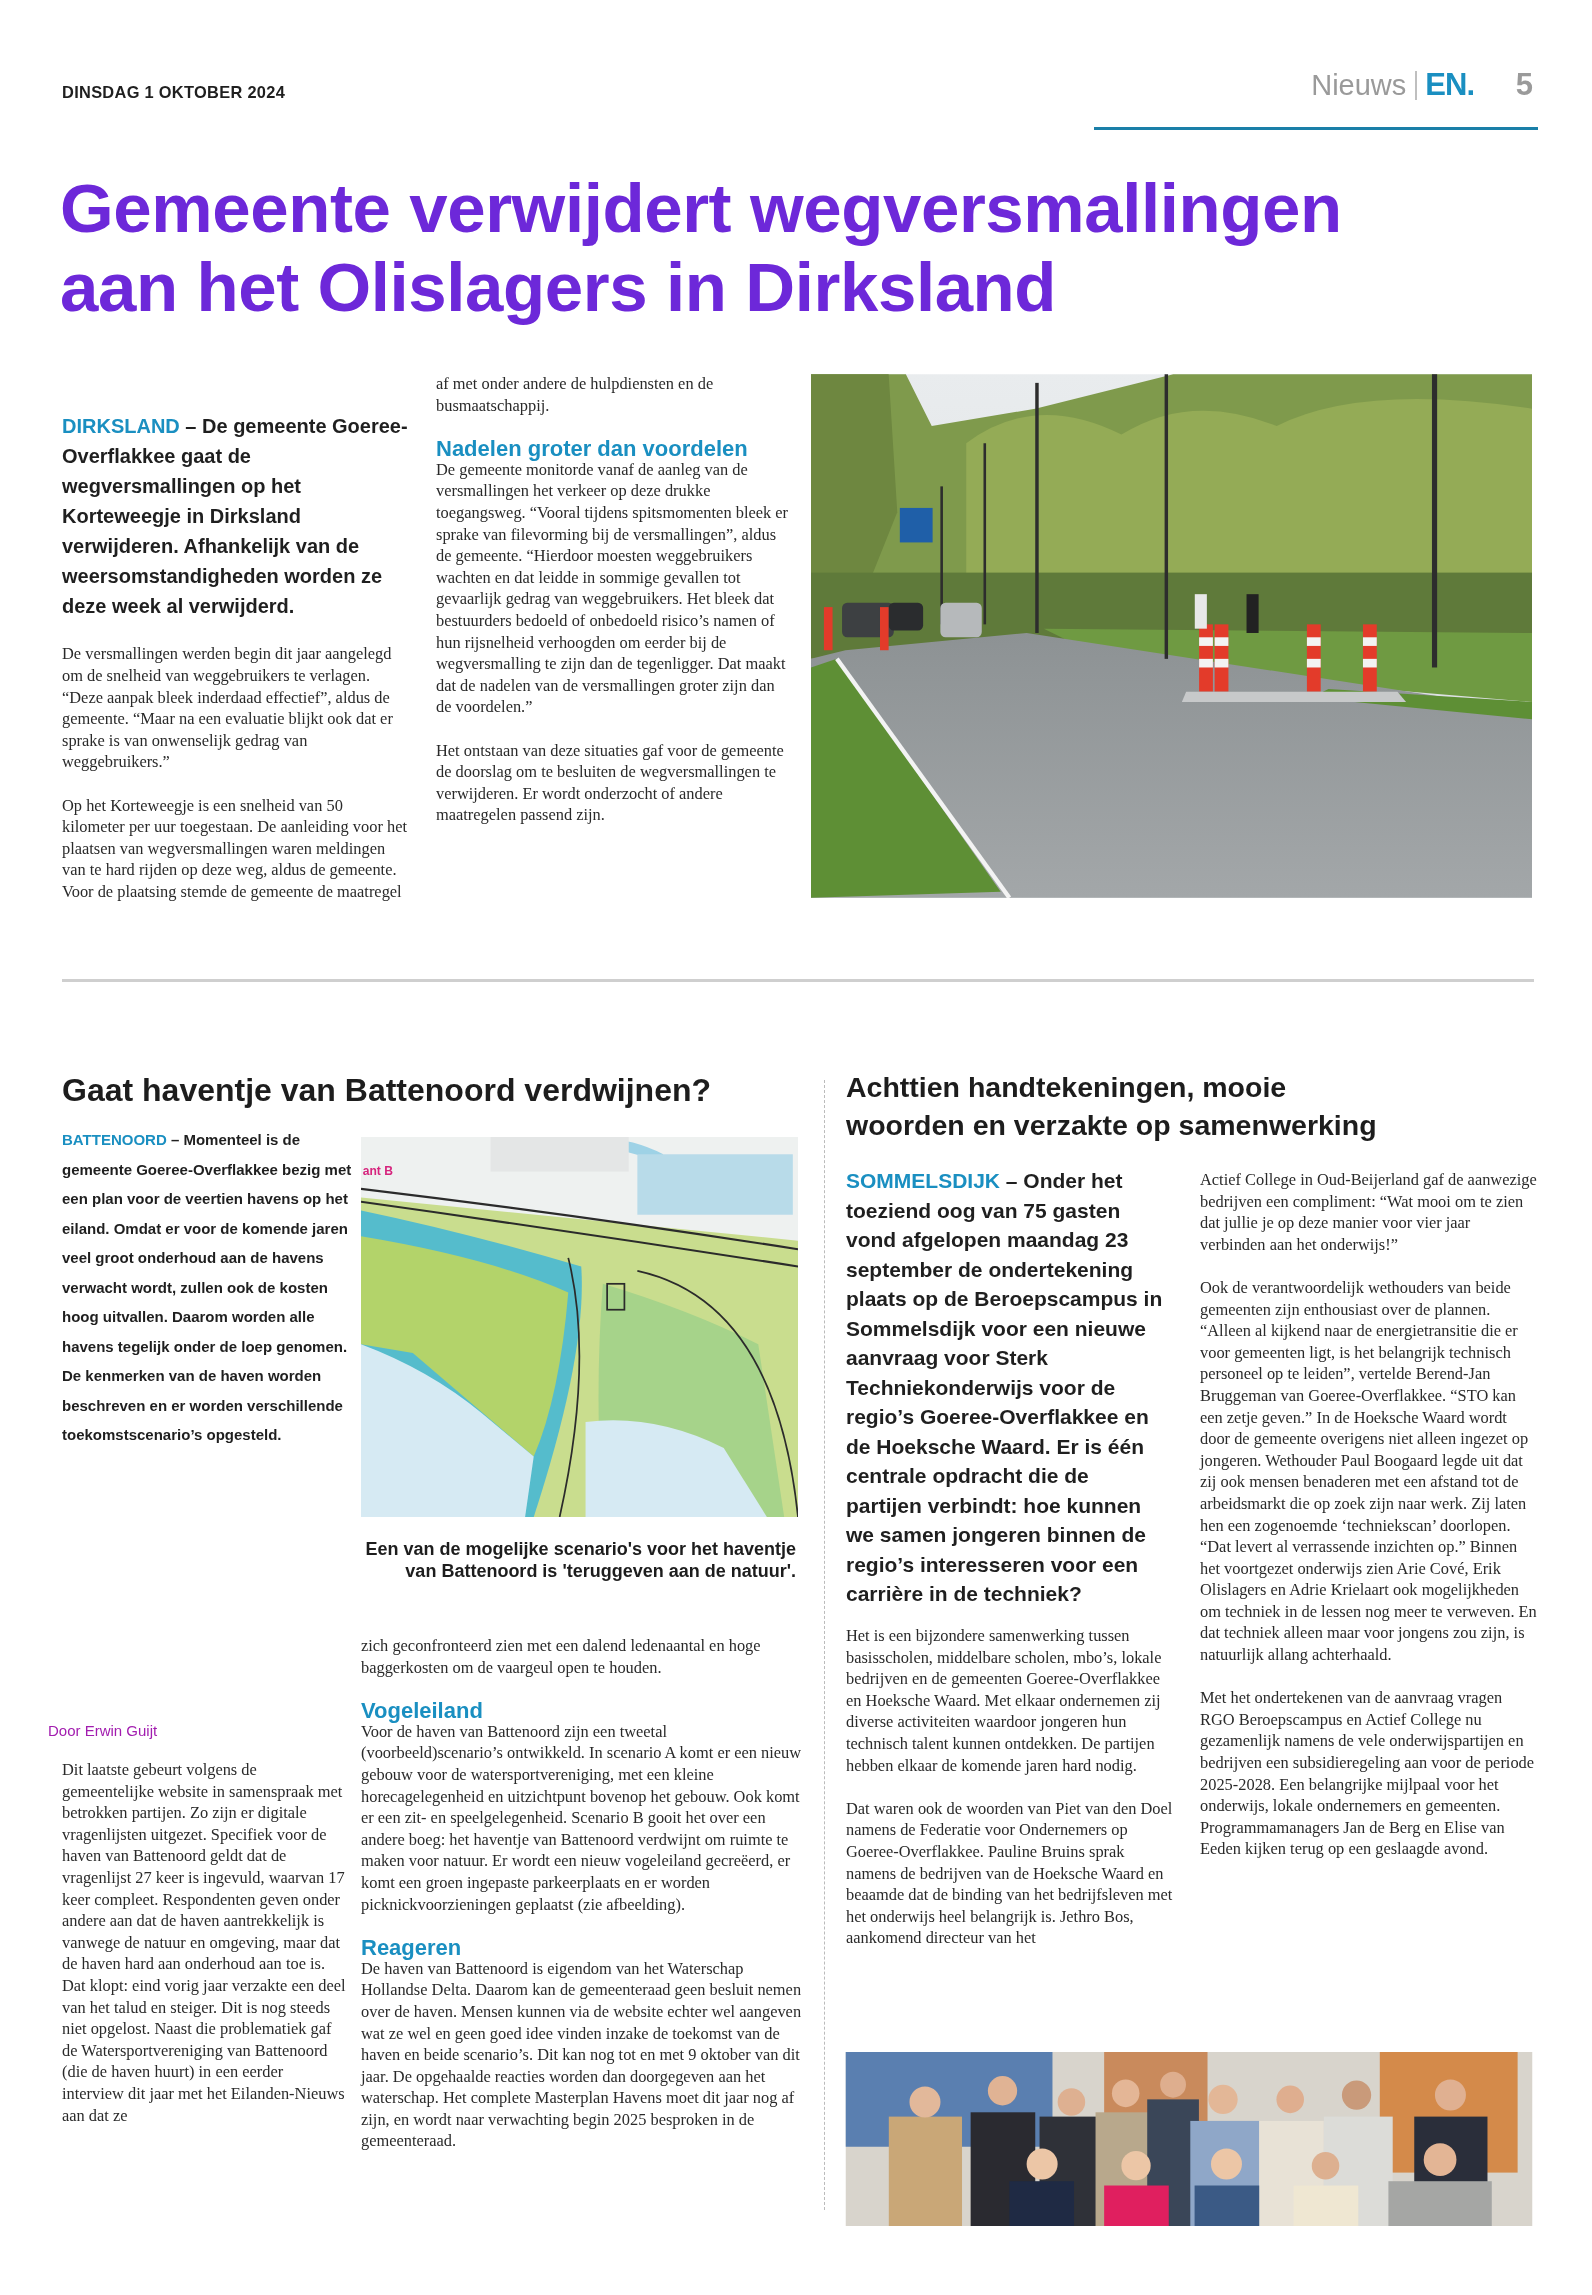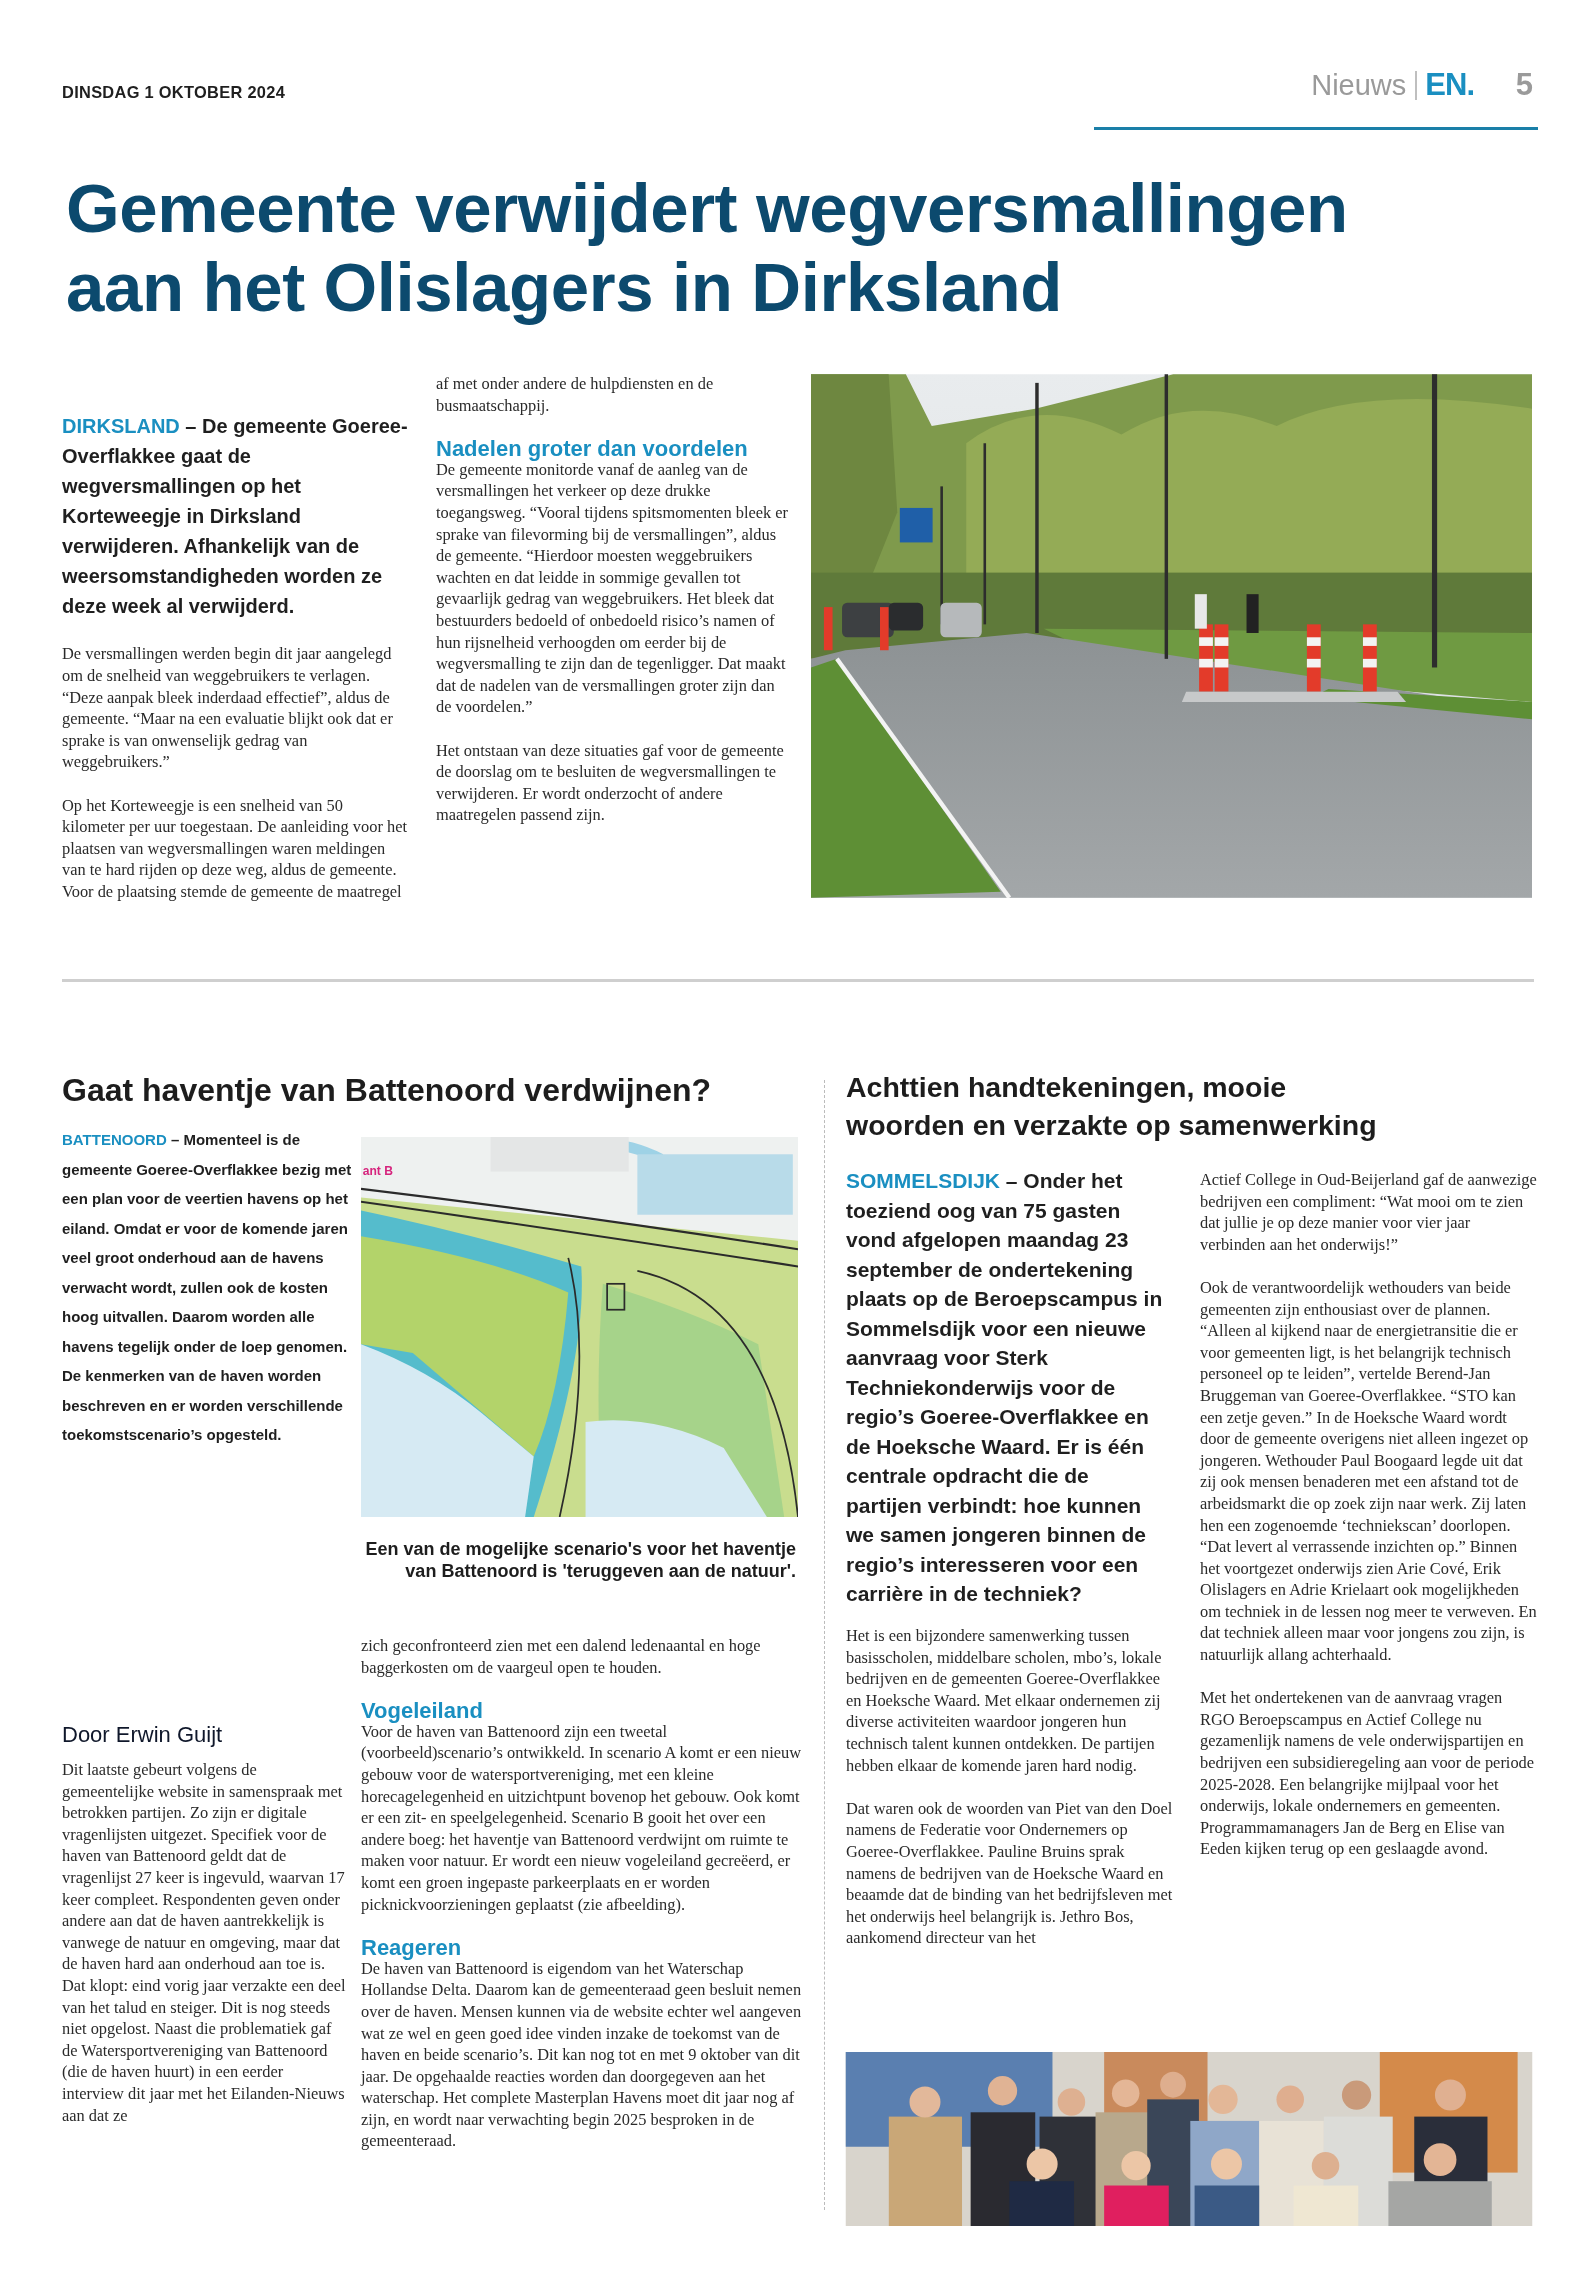--- a/index.html
+++ b/index.html
@@ -12,35 +12,35 @@
   
   #date{left:62px;top:83px;font-size:16.4px;font-weight:bold;letter-spacing:0.3px;}
   #brand{right:59px;top:67px;display:flex;align-items:center;gap:8.6px;}
   #brand .sec{font-size:29px;color:#9a9a9a;font-weight:normal;}
   #brand .sep{width:1.7px;height:29px;background:#bfbfbf;}
   #brand .logo{font-size:31px;font-weight:900;color:#1a8fc1;letter-spacing:-0.9px;}
   #brand .pg{font-size:31px;font-weight:bold;color:#9a9a9a;margin-left:33px;}
   #mast-rule{left:1094px;top:127px;width:444px;height:2.6px;background:#1a7fa8;}
 
   
-  #a1-title{left:66px;top:169px;width:1450px;font-size:69px;line-height:79px;font-weight:bold;letter-spacing:-0.4px;color:#0c4a6e;}
+  #a1-title{left:60px;top:169px;width:1450px;font-size:69px;line-height:79px;font-weight:bold;letter-spacing:-0.4px;color:#6d28d9;}
   .lead{font-size:20px;line-height:30px;font-weight:bold;}
   .body{font-size:16.4px;line-height:21.6px;color:#2a2a2a;}
   .body p{margin:0 0 21.6px 0;}
   .sub{font-family:"Liberation Sans","DejaVu Sans",sans-serif;font-weight:bold;font-size:22px;color:#1a8fc1;line-height:21px;}
   #a1-col1{left:62px;top:373px;width:347px;margin-top:38px;}
   #a1-col2{left:436px;top:373px;width:354px;}
   #a1-photo{left:811px;top:374px;width:721px;height:524px;overflow:hidden;}
 
   #hr-mid{left:62px;top:979px;width:1472px;height:2.6px;background:#cfcfcf;}
 
   
   #a2-title{left:62px;top:1072px;font-size:32px;font-weight:bold;color:#1d1d1d;}
   #a2-lead{left:62px;top:1125px;width:302px;font-size:15px;line-height:29.5px;font-weight:bold;}
-  #a2-byline{left:62px;top:1722px;font-size:22px;color:#0f172a;}
+  #a2-byline{left:48px;top:1722px;font-size:15px;color:#a21caf;}
   #a2-body1{left:62px;top:1759px;width:285px;}
   #a2-map{left:361px;top:1137px;width:437px;height:380px;overflow:hidden;}
   #a2-caption{left:361px;top:1539px;width:435px;text-align:right;font-size:18px;line-height:21.6px;font-weight:bold;color:#1d1d1d;}
   #a2-body2{left:361px;top:1635px;width:444px;}
   #a2-body2 p{margin:0 0 21.6px 0;}
 
   #vdiv{left:824px;top:1080px;width:0;height:1130px;border-left:0.9px dashed #bbb;}
 
   
   #a3-title{left:846px;top:1068px;width:690px;font-size:28.5px;line-height:38px;font-weight:bold;color:#1d1d1d;}

